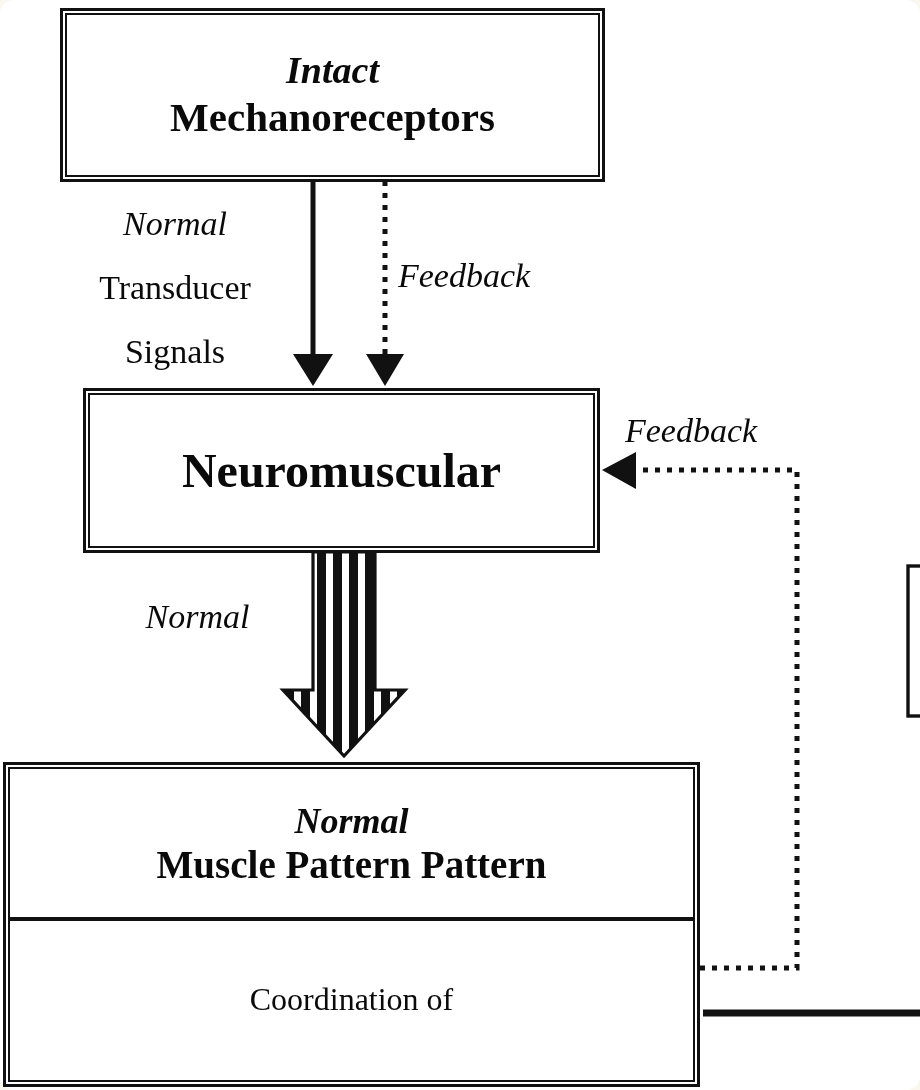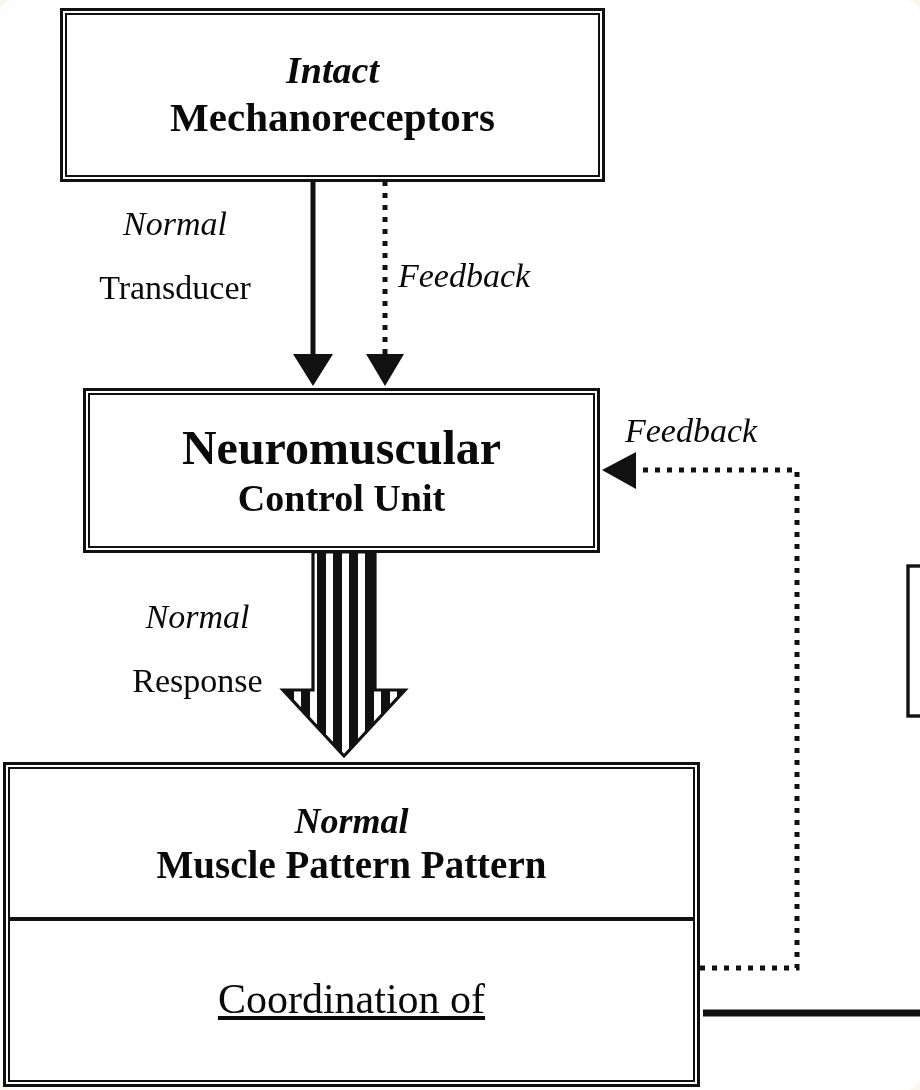--- a/index.html
+++ b/index.html
@@ -144,44 +144,43 @@
   <div class="box" style="left:60px; top:8px; width:545px; height:174px;">
     <div class="box-inner" style="top:0; bottom:0;">
       <span class="ln ital-bold" style="font-size:38px;">Intact</span>
       <span class="ln bold" style="font-size:41px; margin-top:4px;">Mechanoreceptors</span>
     </div>
   </div>
 
   <div class="edge-label" style="left:80px; top:205px; width:190px;">
     <span class="it" style="font-size:34px;">Normal</span>
     <span class="rg" style="font-size:34px;">Transducer</span>
+    <span class="rg" style="font-size:34px;">Signals</span>
   </div>
 
   <div class="edge-label" style="left:398px; top:257px; font-style:italic; font-size:34px;">Feedback</div>
 
   <div class="box" style="left:83px; top:388px; width:517px; height:165px;">
     <div class="box-inner" style="top:0; bottom:0;">
       <span class="ln bold" style="font-size:48px;">Neuromuscular</span>
-      <span class="ln bold" style="font-size:38px; margin-top:2px;">Control Unit</span>
     </div>
   </div>
 
   <div class="edge-label" style="left:625px; top:412px; font-style:italic; font-size:34px;">Feedback</div>
 
   <div class="edge-label" style="left:100px; top:598px; width:195px;">
     <span class="it" style="font-size:34px;">Normal</span>
-    <span class="rg" style="font-size:34px;">Response</span>
   </div>
 
   <div class="box" style="left:3px; top:762px; width:697px; height:325px;">
 
     <div class="box-inner" style="top:8px; height:142px;">
       <span class="ln ital-bold" style="font-size:36px;">Normal</span>
       <span class="ln bold" style="font-size:39px; margin-top:2px;">Muscle Pattern Pattern</span>
     </div>
 
     <div class="divider" style="left:4px; right:4px; top:152px; height:4px;"></div>
 
     <div class="box-inner" style="top:160px; height:150px;">
-      <span class="ln reg" style="font-size:42px;text-decoration:underline;">Coordination of</span>
+      <span class="ln reg" style="font-size:32px;">Coordination of</span>
     </div>
   </div>
 </div>
 
 </body></html>

